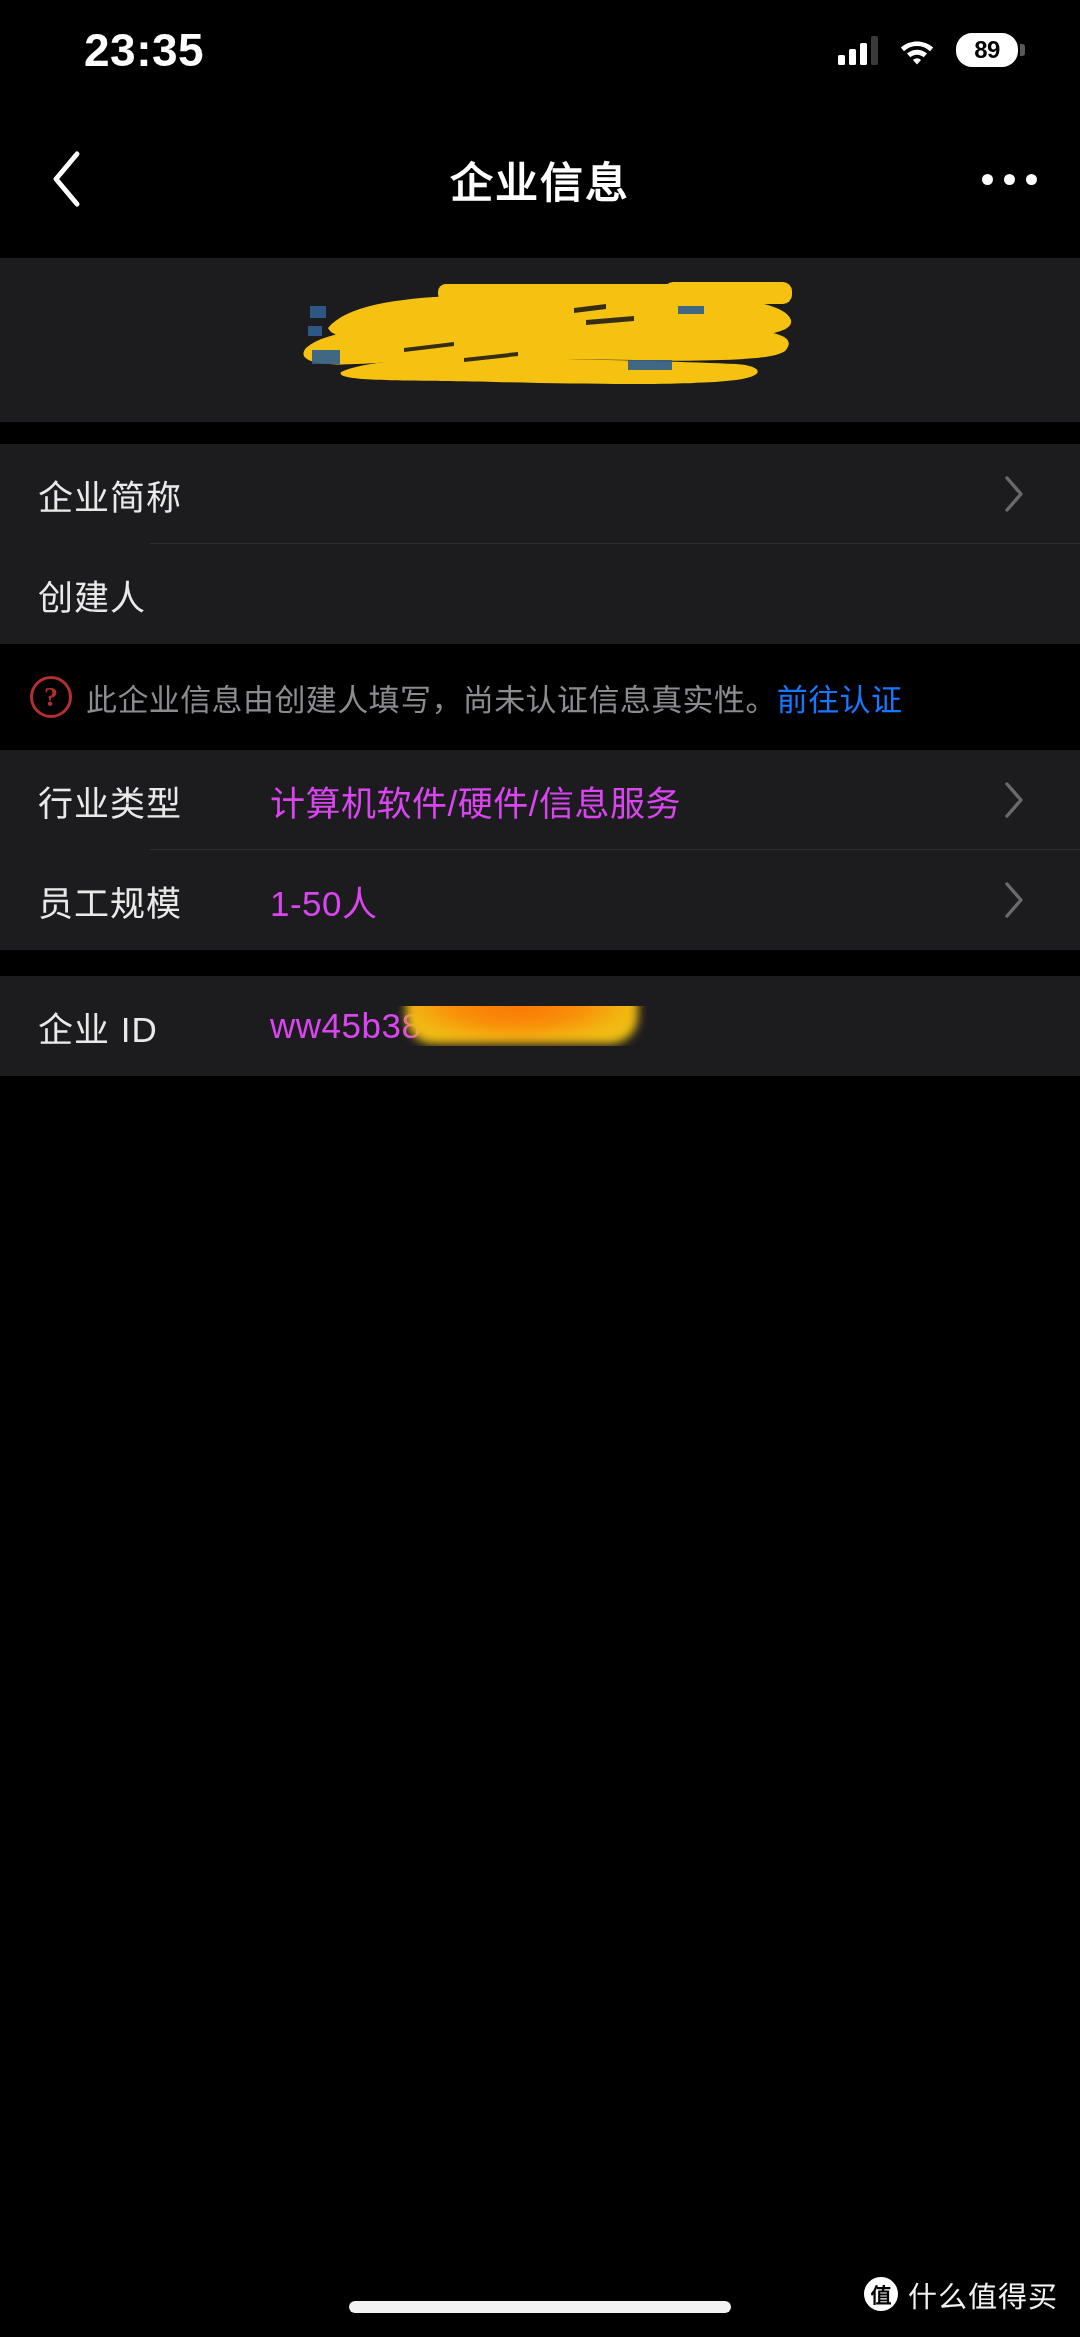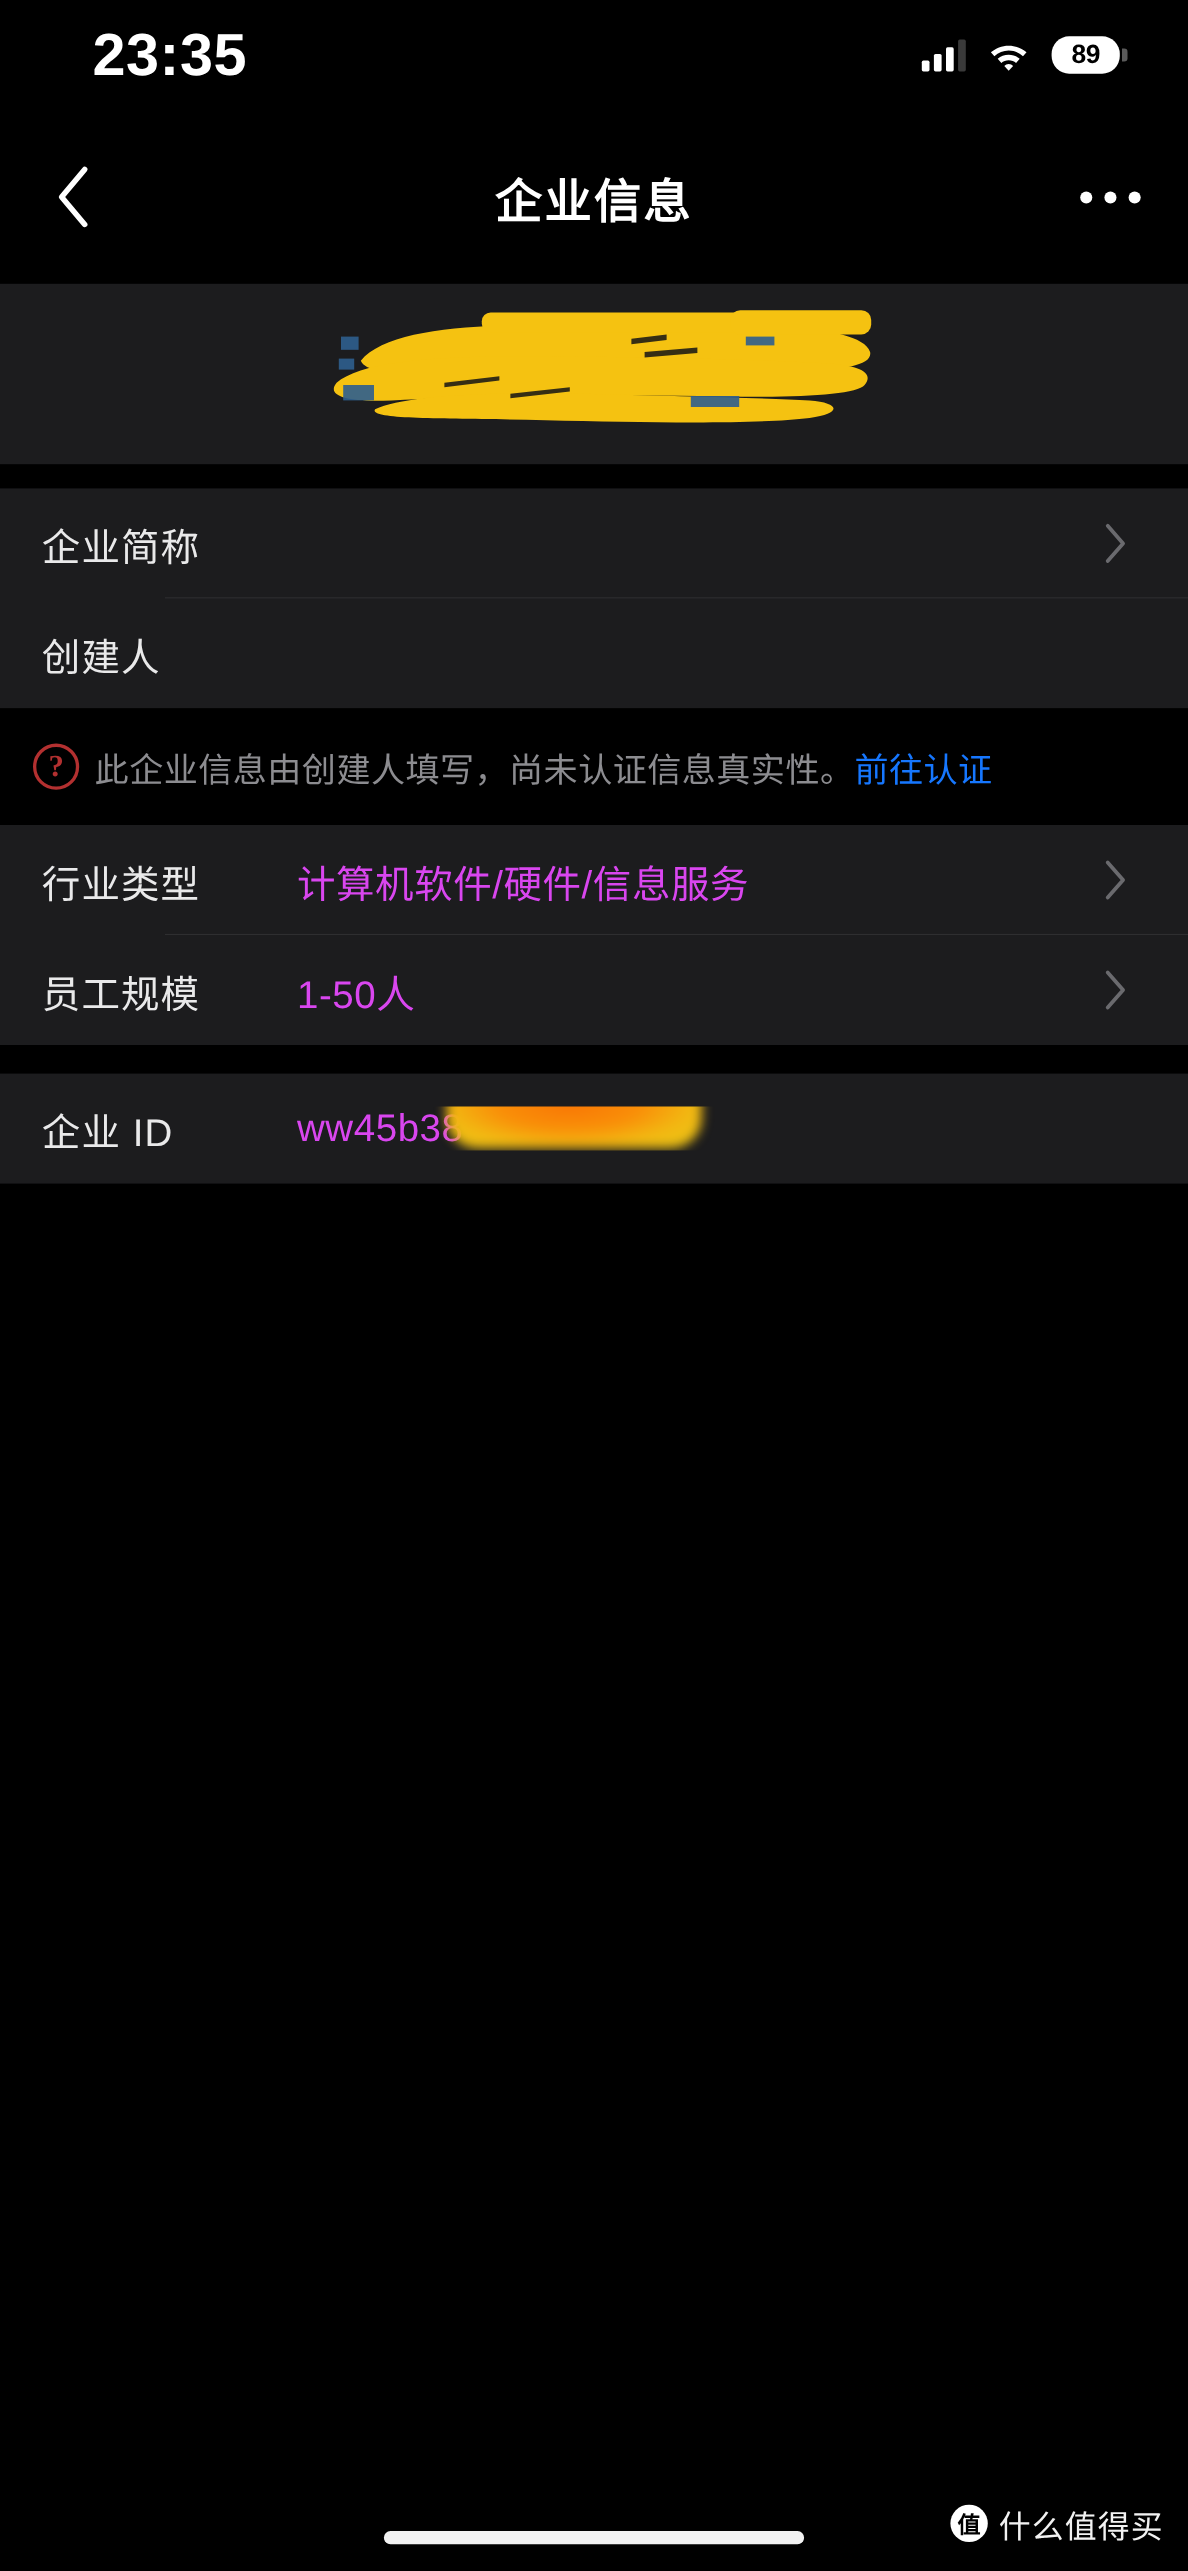--- a/index.html
+++ b/index.html
@@ -10,21 +10,21 @@
     overflow:hidden;
   }
   .screen { position:relative; width:1080px; height:2337px; background:#000; }
 
   
   .statusbar{
     position:absolute; top:0; left:0; width:1080px; height:100px;
     display:flex; align-items:center; justify-content:space-between;
     padding:0 62px 0 84px;
   }
-  .sb-time{ color:#fff; font-size:54px; font-weight:600; letter-spacing:.5px; }
+  .sb-time{ color:#fff; font-size:46px; font-weight:600; letter-spacing:.5px; }
   .sb-right{ display:flex; align-items:center; gap:20px; }
 
   .sig{ display:flex; align-items:flex-end; gap:4px; height:30px; }
   .sig i{ display:block; width:7px; background:#fff; border-radius:1.5px; }
   .sig i:nth-child(1){ height:10px; }
   .sig i:nth-child(2){ height:16px; }
   .sig i:nth-child(3){ height:22px; }
   .sig i:nth-child(4){ height:29px; background:#3a3a3a; }
 
   .wifi{ width:38px; height:30px; position:relative; }

